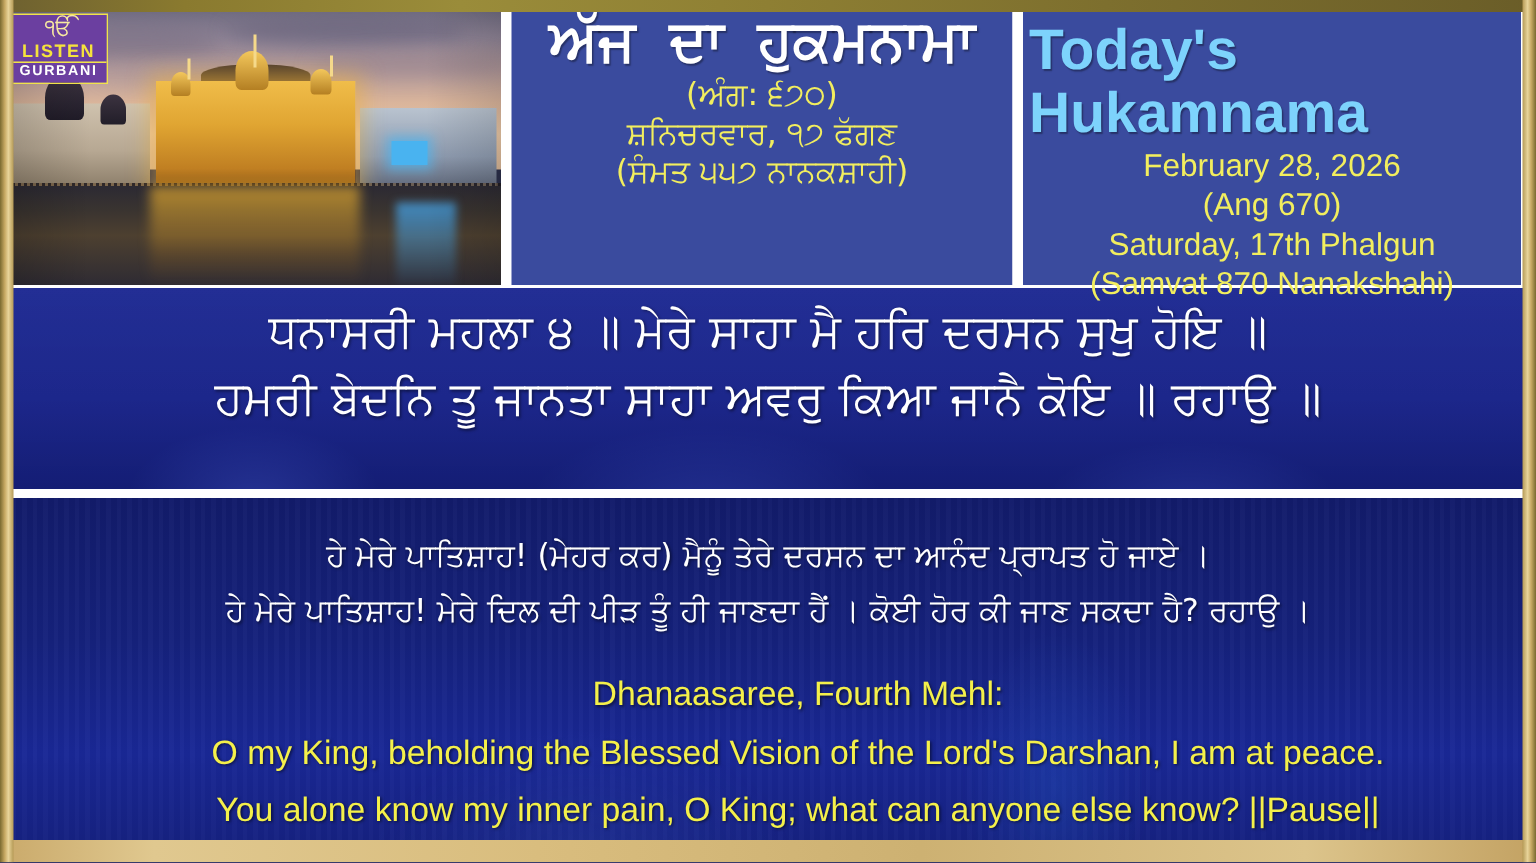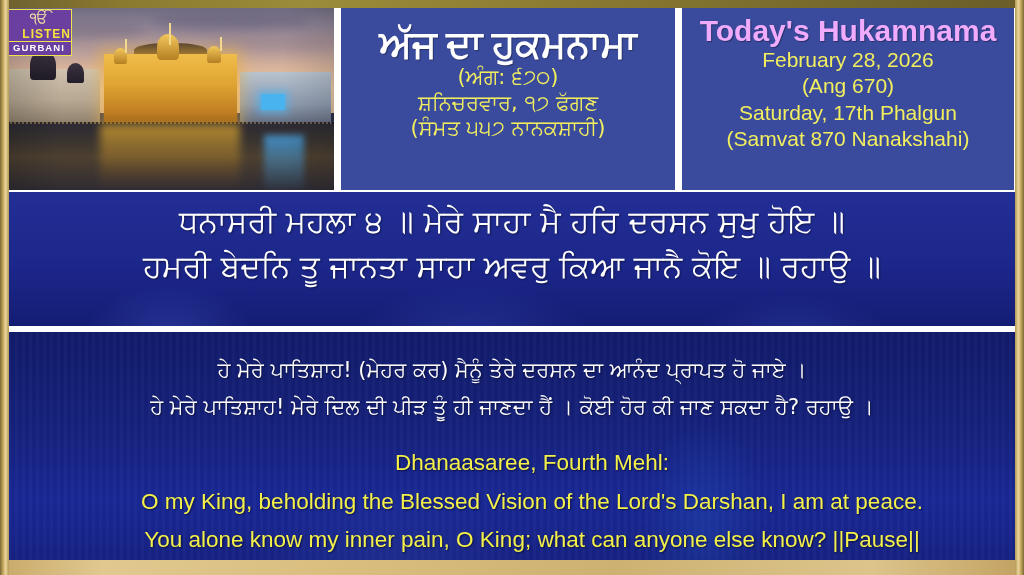--- a/index.html
+++ b/index.html
@@ -133,21 +133,21 @@
   .logo {
     position: absolute; left: 6px; top: 3px; width: 64px; z-index: 5;
     border: 1px solid #f0e24a; line-height: 1;
   }
   .logo-ik {
     background: #6b3fa0; color: #f7e9a0; text-align: center;
     font-size: 15px; padding: 1px 0 2px; letter-spacing: 0;
     font-family: "DejaVu Sans", sans-serif;
   }
   .logo-listen {
-    background: #6b3fa0; color: #f5e23c; text-align: right;
+    background: #6b3fa0; color: #f5e23c; text-align: center;
     font-size: 12px; font-weight: bold; letter-spacing: 1px; padding: 0 0 1px;
   }
   .logo-gurbani {
     background: #6b3fa0; color: #ffffff; text-align: center;
     font-size: 9.5px; font-weight: bold; letter-spacing: 1.1px; padding: 1px 0 2px;
     border-top: 1px solid #f0e24a;
   }
 
   .hdr-gap { width: 7px; background: #ffffff; }
 
@@ -156,29 +156,29 @@
     display: flex; flex-direction: column; align-items: center;
     justify-content: flex-start;
     padding-top: 4px;
     box-sizing: border-box;
   }
   .hdr-pa { width: 334px; }
   .hdr-en { width: 332px; padding-left: 4px; padding-right: 4px; }
 
   .pa-title {
     color: #ffffff; font-size: 38px; font-weight: bold; line-height: 1.05;
-    font-family: Liberation Serif, serif; margin-top: 15px;
+    font-family: Liberation Mono, monospace; margin-top: 1px;
     text-shadow: 1px 1px 1px rgba(0,0,0,0.35);
   }
   .pa-sub {
     color: #f2ee5e; font-size: 21px; line-height: 1.22;
     font-family: "DejaVu Sans", sans-serif; text-align: center;
   }
   .en-title {
-    color: #f0abfc; font-size: 30px; font-weight: bold; line-height: 1.1;
+    color: #7dd3fc; font-size: 38px; font-weight: bold; line-height: 1.1;
     margin-top: 4px; text-shadow: 1px 1px 1px rgba(0,0,0,0.35);
   }
   .en-sub {
     color: #f2ee5e; font-size: 21px; line-height: 1.26; text-align: center;
   }
 
   
   .verse-band {
     position: absolute; left: 8px; top: 192px; width: 1008px; height: 134px;
     z-index: 15; overflow: hidden;

